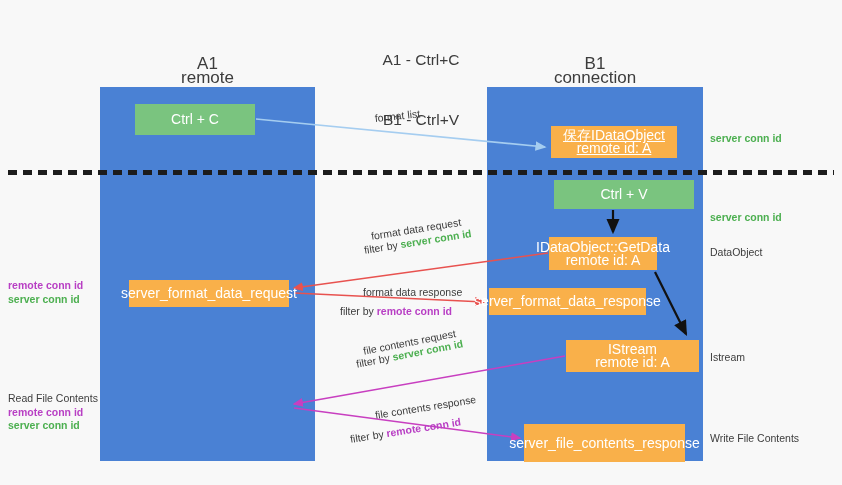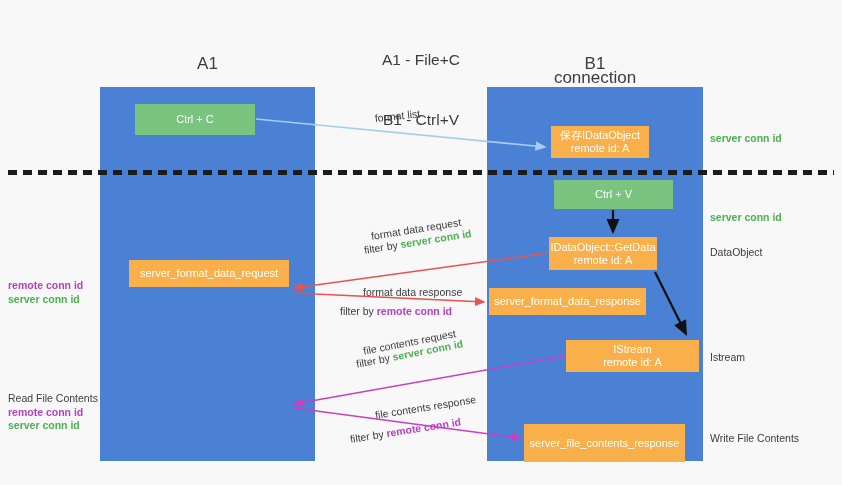--- a/index.html
+++ b/index.html
@@ -56,33 +56,33 @@
 
   
   .node {
     box-sizing: border-box;
     display: flex;
     flex-direction: column;
     align-items: center;
     justify-content: center;
     text-align: center;
     color: #ffffff;
-    font-size: 11px;
+    font-size: 14px;
     line-height: 13px;
     z-index: 6;
   }
   .node .l2 { display: block; }
   .node.green { background: #7ac47f; }
   .node.orange { background: #f9b04a; }
 
   #n-ctrlc { left: 135px; top: 104px; width: 120px; height: 31px; }
-  #n-save  { left: 551px; top: 126px; width: 98px; height: 32px; }
-  #n-ctrlv { left: 554px; top: 180px; width: 119px; height: 29px; }
+  #n-save  { left: 551px; top: 126px; width: 126px; height: 32px; text-decoration: underline; }
+  #n-ctrlv { left: 554px; top: 180px; width: 140px; height: 29px; }
   #n-getdata { left: 549px; top: 237px; width: 108px; height: 33px; }
-  #n-fdreq { left: 129px; top: 260px; width: 160px; height: 27px; }
+  #n-fdreq { left: 129px; top: 280px; width: 160px; height: 27px; }
   #n-fdresp { left: 489px; top: 288px; width: 157px; height: 27px; }
   #n-istream { left: 566px; top: 340px; width: 133px; height: 32px; }
   #n-fcreq { left: 128px; top: 392px; width: 161px; height: 27px; }
   #n-fcresp { left: 524px; top: 424px; width: 161px; height: 38px; }
 
   
   .edge-label {
     font-size: 10.5px;
     line-height: 14px;
     color: #3c3c3c;
@@ -125,26 +125,27 @@
   #note-right-5 { left: 710px; top: 432px; }
   #note-left-1 { left: 8px; top: 279px; }
   #note-left-2 { left: 8px; top: 392px; }
 </style>
 </head>
 <body>
 
 <div id="canvas">
 
   <div class="abs" id="title">
-    <div>A1 - File+C</div>
+    <div>A1 - Ctrl+C</div>
     <div>B1 - Ctrl+V</div>
   </div>
 
   <div class="abs col-head" id="head-a">
     <span>A1</span>
+    <span class="line2">remote</span>
   </div>
   <div class="abs col-head" id="head-b">
     <span>B1</span>
     <span class="line2">connection</span>
   </div>
 
   <div class="abs lane" id="lane-a"></div>
   <div class="abs lane" id="lane-b"></div>
 
   <svg class="abs" style="left:0;top:0;width:842px;height:485px;z-index:5;">

